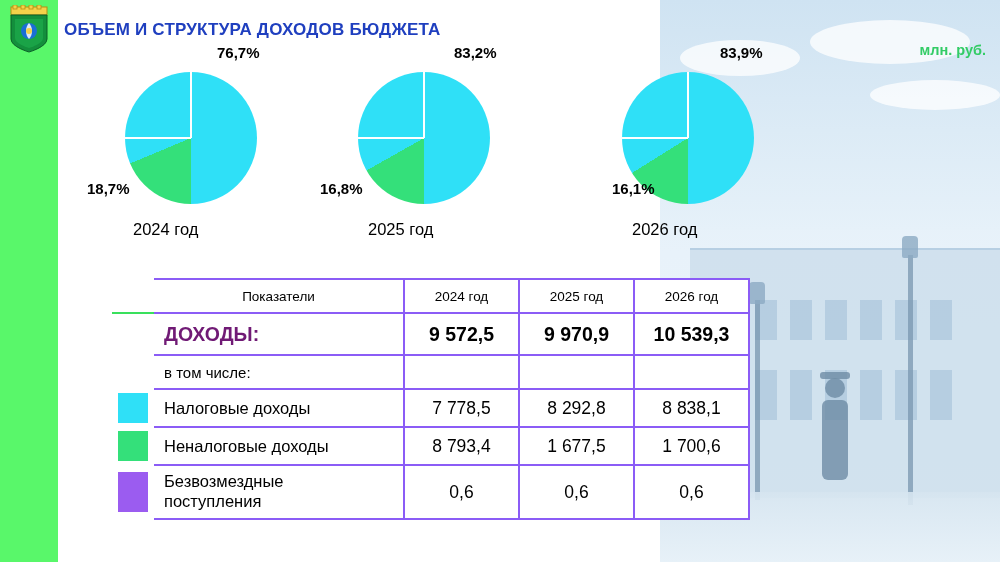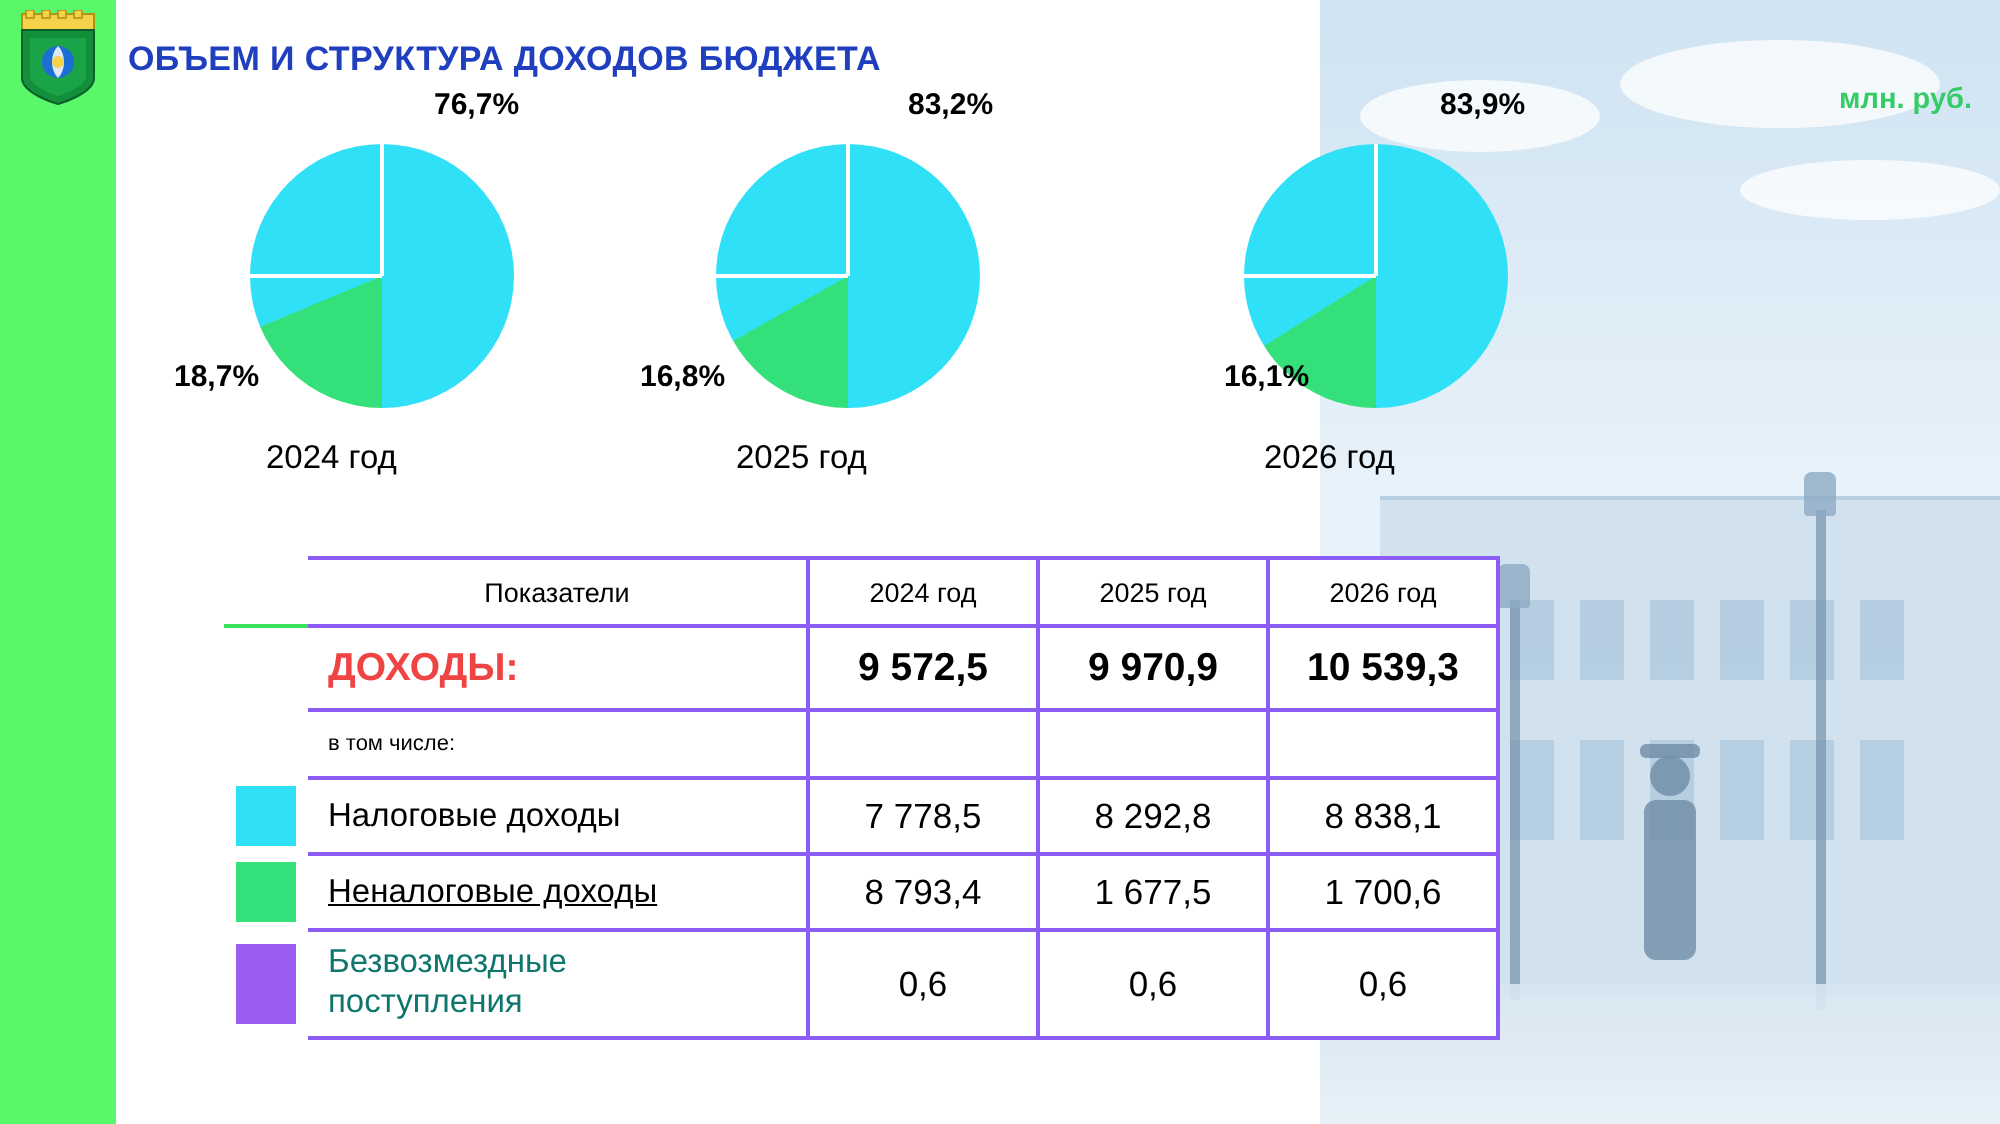--- a/index.html
+++ b/index.html
@@ -171,38 +171,38 @@
     font-size: 13.5px;
     color:#000;
     text-align:center;
     font-weight: normal;
   }
   .cell-blank { border: none !important; background: transparent !important; }
   .cell-blank-top { border-bottom: 2px solid #39e05c !important; }
 
   .row-main td { height: 42px; }
   .row-main .name {
-    font-size: 19.5px; font-weight: bold; color:#ef4444;
+    font-size: 19.5px; font-weight: bold; color:#701a75;
     padding-left: 10px;
   }
   .row-main .val {
     font-size: 19.5px; font-weight: bold; color:#000; text-align:center;
   }
 
   .row-sub td { height: 34px; }
   .row-sub .name {
-    font-size: 11px; color:#000; padding-left: 10px;
+    font-size: 15px; color:#000; padding-left: 10px;
   }
 
   .row-data td { height: 38px; }
   .row-data .name { font-size: 16.5px; color:#000; padding-left: 10px; }
   .row-data .val  { font-size: 17.5px; color:#000; text-align:center; }
 
   .row-tall td { height: 54px; }
-  .row-tall .name { font-size: 16.5px; color:#0f766e; padding-left: 10px; line-height: 1.2; }
+  .row-tall .name { font-size: 16.5px; color:#000000; padding-left: 10px; line-height: 1.2; }
   .row-tall .val  { font-size: 17.5px; color:#000; text-align:center; }
 
   .sw {
     width: 30px; height: 30px; margin: 0 auto;
     display:block;
   }
   .sw-tall { width: 30px; height: 40px; margin: 0 auto; display:block; }
 </style>
 </head>
 <body>
@@ -331,21 +331,21 @@
       <td class="name" style="border-left:none;">Налоговые доходы</td>
       <td class="val">7 778,5</td>
       <td class="val">8 292,8</td>
       <td class="val">8 838,1</td>
     </tr>
 
     <tr class="row-data">
       <td class="cell-blank">
         <span class="sw" style="background:#34e07a;"></span>
       </td>
-      <td class="name" style="border-left:none;text-decoration:underline;">Неналоговые  доходы</td>
+      <td class="name" style="border-left:none;">Неналоговые  доходы</td>
       <td class="val">8 793,4</td>
       <td class="val">1 677,5</td>
       <td class="val">1 700,6</td>
     </tr>
 
     <tr class="row-tall">
       <td class="cell-blank">
         <span class="sw-tall" style="background:#9b5cf0;"></span>
       </td>
       <td class="name" style="border-left:none;">

